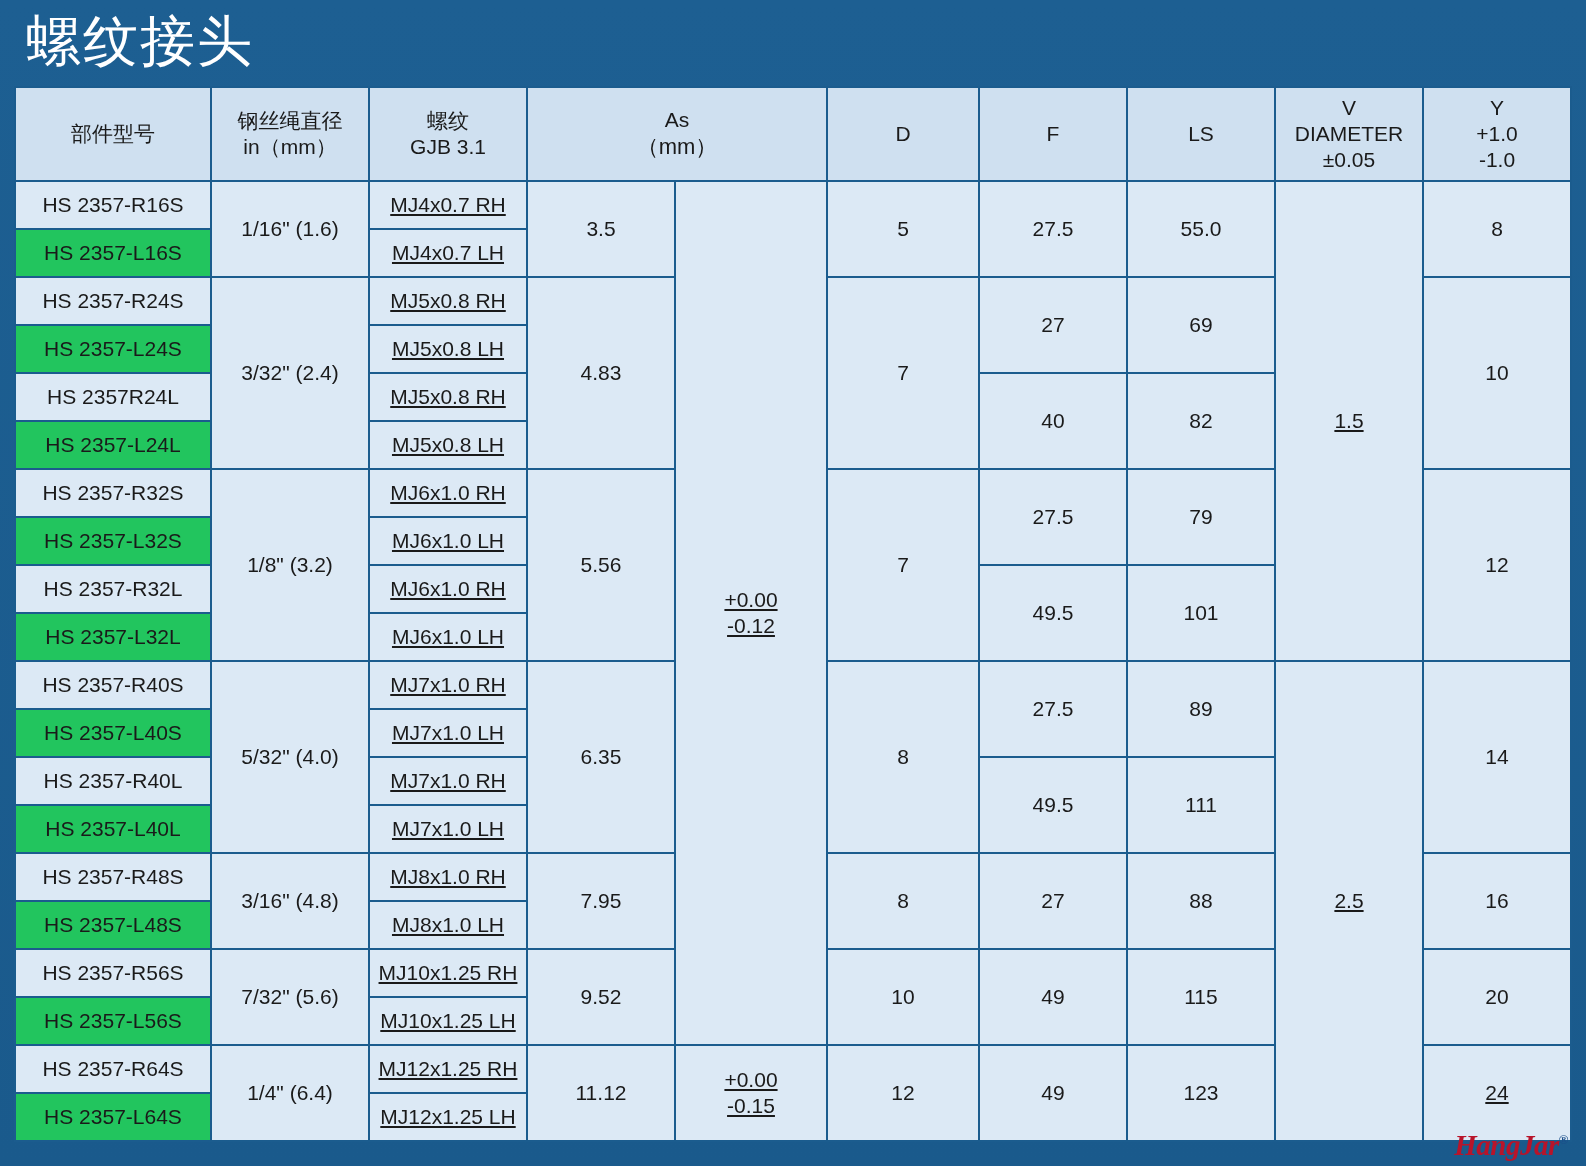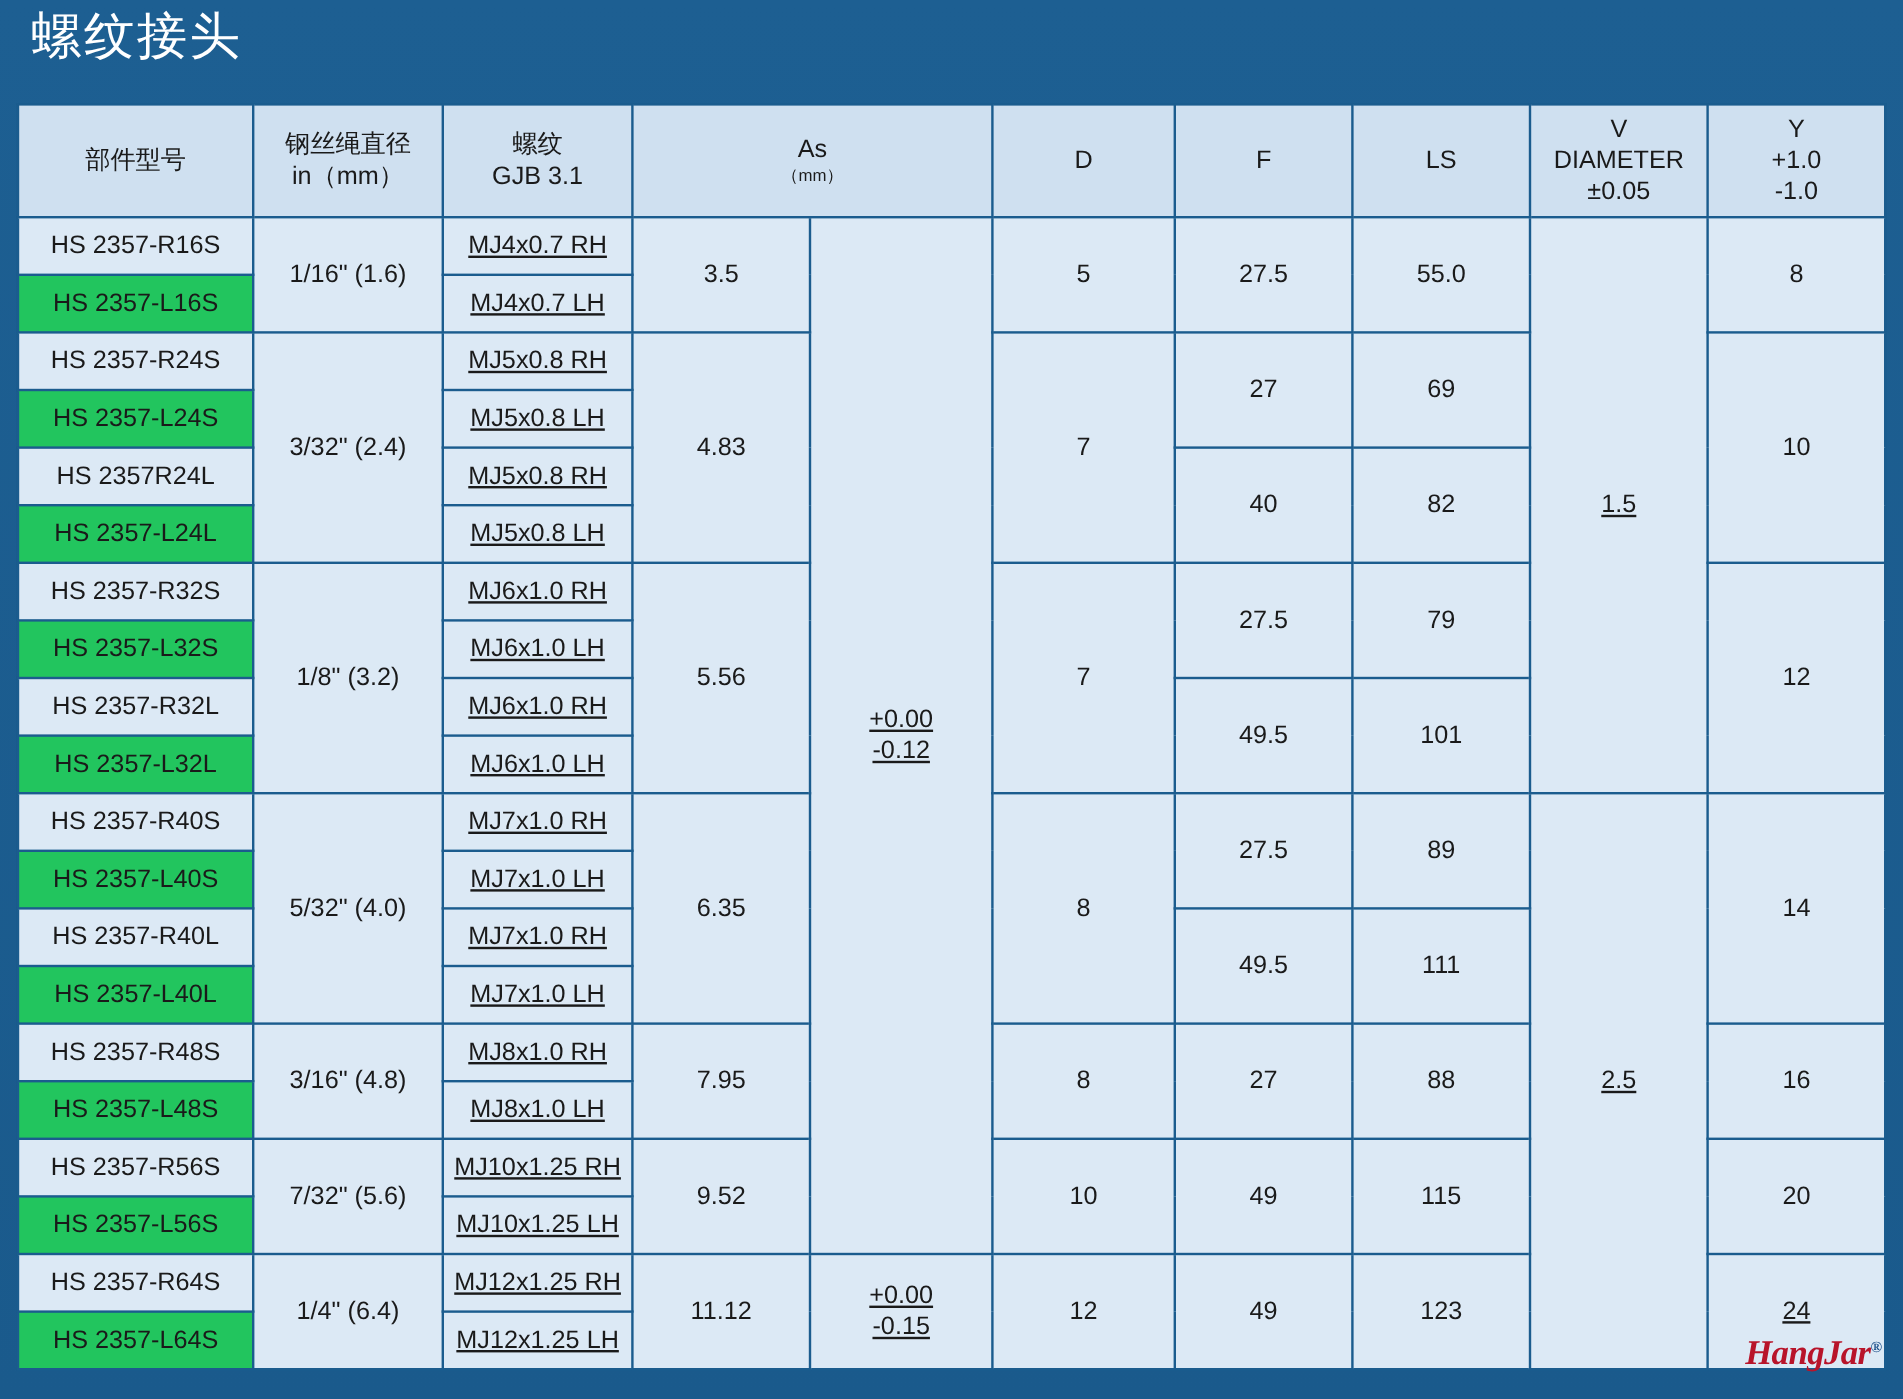--- a/index.html
+++ b/index.html
@@ -18,22 +18,22 @@
     width: 1586px;
     height: 1166px;
     background: linear-gradient(180deg, #1d5f92 0%, #1a5a8c 100%);
     box-sizing: border-box;
   }
   .title {
     position: absolute;
     top: 8px;
     left: 26px;
     color: #ffffff;
-    font-size: 42px;
-    font-family: Liberation Mono, monospace;
+    font-size: 55px;
+    font-family: Liberation Sans, sans-serif;
     letter-spacing: 2px;
     line-height: 1.2;
   }
   .table-wrap {
     position: absolute;
     top: 86px;
     left: 14px;
     width: 1558px;
   }
   table.spec {
@@ -72,27 +72,27 @@
   .cell-part {
     text-align: left;
     padding-left: 18px;
     background: #e3eefa;
   }
   .cell-part.c2 { background: #22c55e; }
   .shade-a { background: #dbe9f7; }
   .shade-b { background: #d2e2f2; }
   .shade-c { background: #e6f0fb; text-decoration: underline; }
   .shade-d { background: #cfe0f0; }
-  .small-sub { font-size: 14px; }
+  .small-sub { font-size: 22px; }
   .hdr-multi { line-height: 1.22; }
 
   .logo {
     position: absolute;
     right: 18px;
-    bottom: 21px;
+    bottom: 4px;
     font-family: "Liberation Serif", serif;
     font-style: italic;
     font-weight: bold;
     font-size: 29px;
     color: #b8142a;
     letter-spacing: -0.5px;
   }
   .logo .reg {
     font-size: 13px;
     vertical-align: super;

